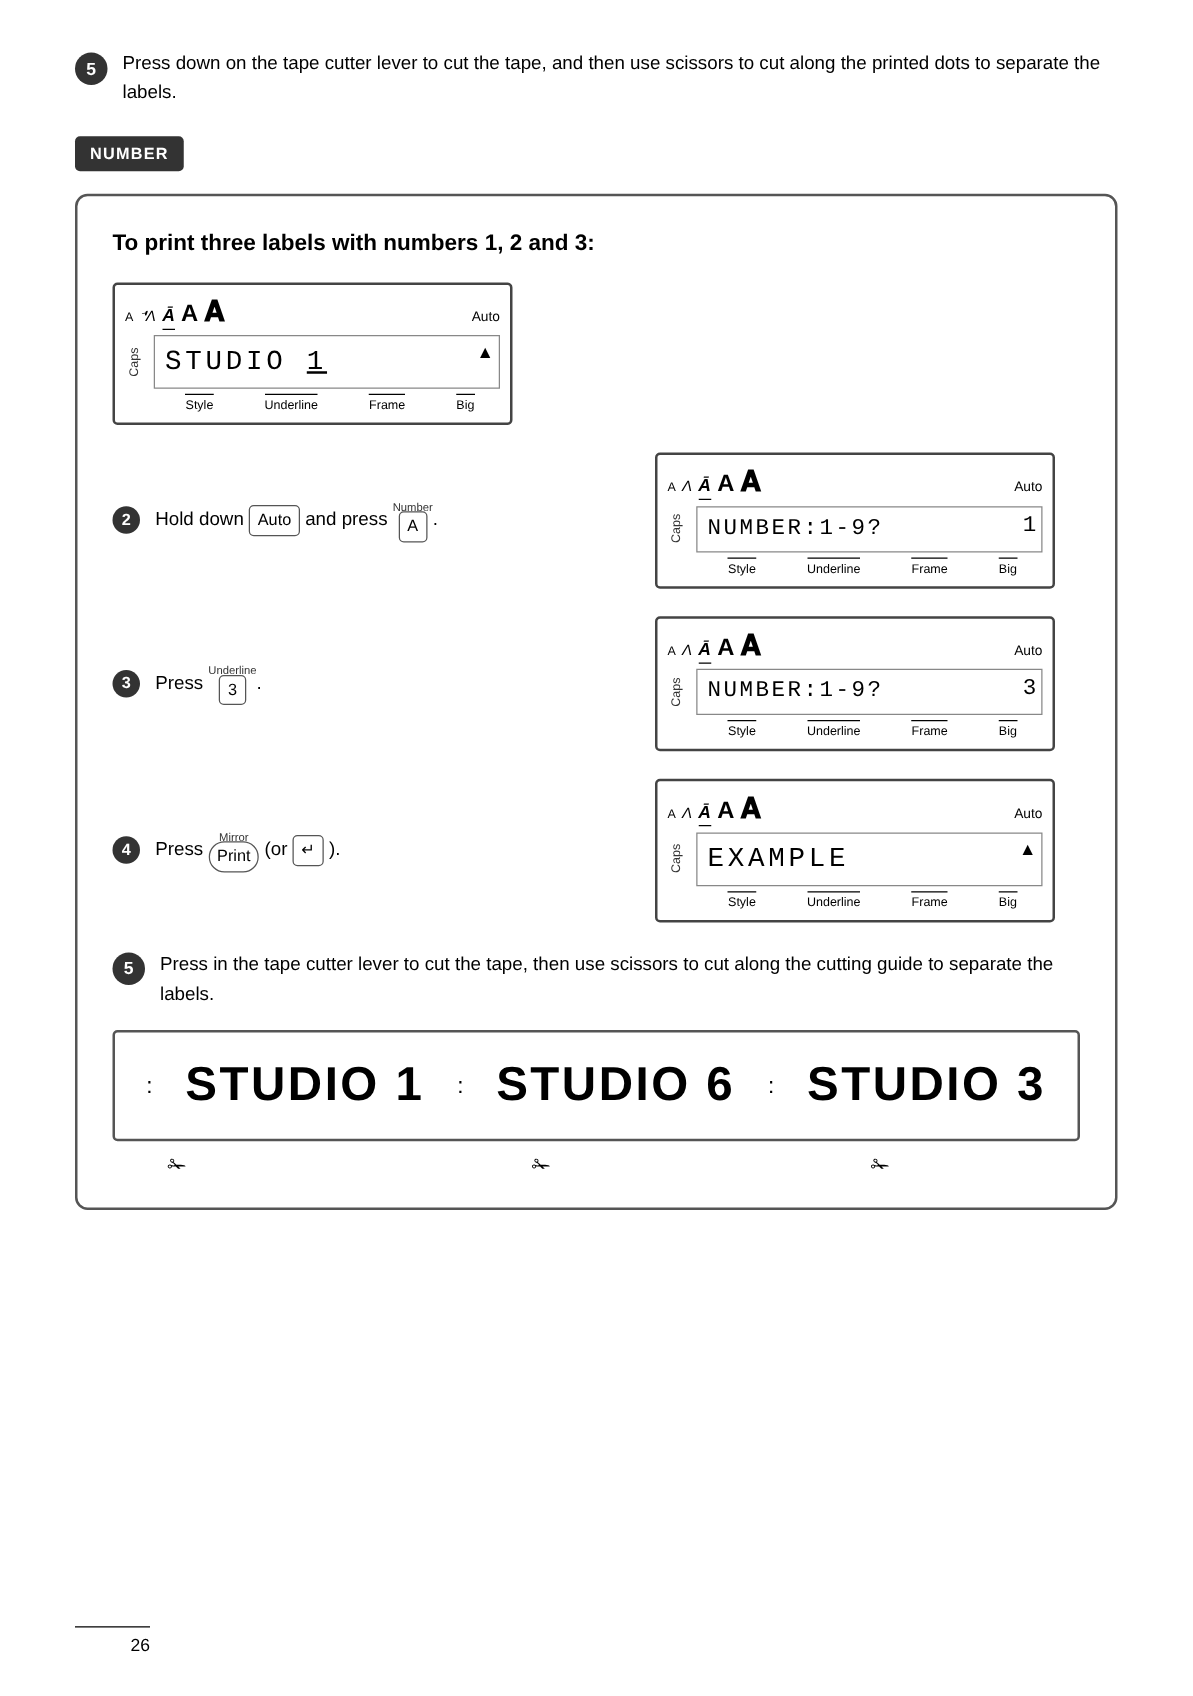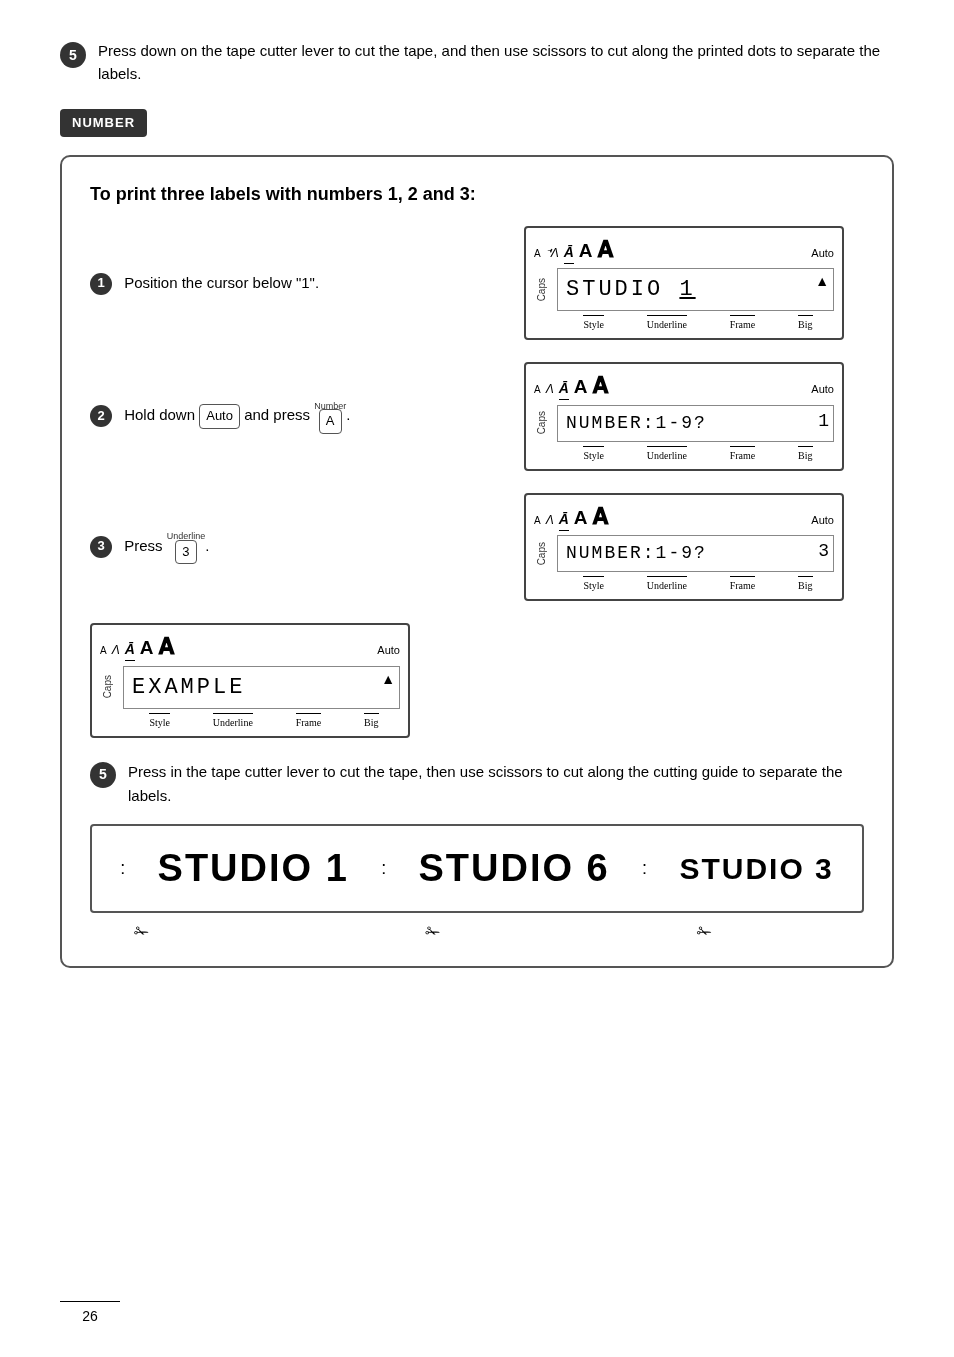--- a/index.html
+++ b/index.html
@@ -180,21 +180,20 @@
       font-size: 14px;
     }
 
     .lcd-bottom-row {
       display: flex;
       align-items: flex-start;
       justify-content: space-around;
       font-size: 10px;
       margin-top: 4px;
       padding-left: 28px;
-      font-family: Liberation Serif, serif;
     }
 
     .lcd-bottom-row span {
       border-top: 1px solid #000;
       padding-top: 1px;
     }
 
     .scissors-row {
       display: flex;
       align-items: center;
@@ -223,21 +222,21 @@
     }
 
     .page-footer {
       position: absolute;
       bottom: 30px;
       left: 60px;
       font-size: 14px;
       border-top: 1.5px solid #000;
       padding-top: 4px;
       width: 60px;
-      text-align: center;
+      text-align: right;
     }
 
     .step5-intro {
       display: flex;
       align-items: flex-start;
       gap: 12px;
       margin-bottom: 16px;
     }
     .step5-text {
       font-size: 15px;
@@ -259,24 +258,20 @@
 
 
 <div class="example-label">NUMBER</div>
 
 
 <div class="example-box">
 
   <div class="example-title">To print three labels with numbers 1, 2 and 3:</div>
 
   <div class="example-row">
-    <div class="example-left">
-      <span class="step-num-circle">1</span>
-      <span>Position the cursor below "1".</span>
-    </div>
     <div class="example-right">
       <div class="lcd-display">
         <div class="lcd-top-row">
           <div class="lcd-a-icons">
             <span class="a1">A</span>
             <span class="a2">𝀀Λ</span>
             <span style="font-size:14px;font-weight:bold;font-style:italic;border-bottom:1.5px solid #000;">Ā</span>
             <span style="font-size:19px;font-weight:bold;">A</span>
             <span style="font-size:23px;font-weight:bold;">𝐀</span>
           </div>
@@ -375,20 +370,34 @@
           <span>Style</span>
           <span>Underline</span>
           <span>Frame</span>
           <span>Big</span>
         </div>
       </div>
     </div>
   </div>
 
   <div class="example-row">
+    <div class="example-left">
+      <span class="step-num-circle">4</span>
+      <span>Press 
+        <span class="kbd-wrapper">
+          <span class="kbd-label">Mirror</span>
+          <span class="kbd" style="border-radius:20px;">Print</span>
+        </span>
+        (or 
+        <span class="kbd-wrapper">
+          <span class="kbd">↵</span>
+        </span>
+        ).
+      </span>
+    </div>
     <div class="example-right">
       <div class="lcd-display">
         <div class="lcd-top-row">
           <div class="lcd-a-icons">
             <span style="font-size:10px;">A</span>
             <span style="font-size:12px;font-style:italic;">Λ</span>
             <span style="font-size:14px;font-weight:bold;font-style:italic;border-bottom:1.5px solid #000;">Ā</span>
             <span style="font-size:19px;font-weight:bold;">A</span>
             <span style="font-size:23px;font-weight:bold;">𝐀</span>
           </div>
@@ -418,21 +427,21 @@
     <div class="step5-text">Press in the tape cutter lever to cut the tape, then use scissors to cut along the cutting guide to separate the labels.</div>
   </div>
 
   <div style="border:2px solid #555;border-radius:4px;padding:14px 12px;background:#fff;margin-bottom:6px;">
     <div style="display:flex;align-items:center;justify-content:space-around;">
       <span style="font-size:18px;">:</span>
       <span style="font-size:38px;font-weight:bold;letter-spacing:2px;">STUDIO 1</span>
       <span style="font-size:18px;">:</span>
       <span style="font-size:38px;font-weight:bold;letter-spacing:2px;">STUDIO 6</span>
       <span style="font-size:18px;">:</span>
-      <span style="font-size:30px;font-weight:bold;letter-spacing:2px;">STUDIO 3</span>
+      <span style="font-size:38px;font-weight:bold;letter-spacing:2px;">STUDIO 3</span>
     </div>
   </div>
 
   <div class="scissors-row">
     <span class="scissors-icon">✁</span>
     <span style="width:140px;display:inline-block;"></span>
     <span class="scissors-icon">✁</span>
     <span style="width:120px;display:inline-block;"></span>
     <span class="scissors-icon">✁</span>
     <span style="width:40px;display:inline-block;"></span>

